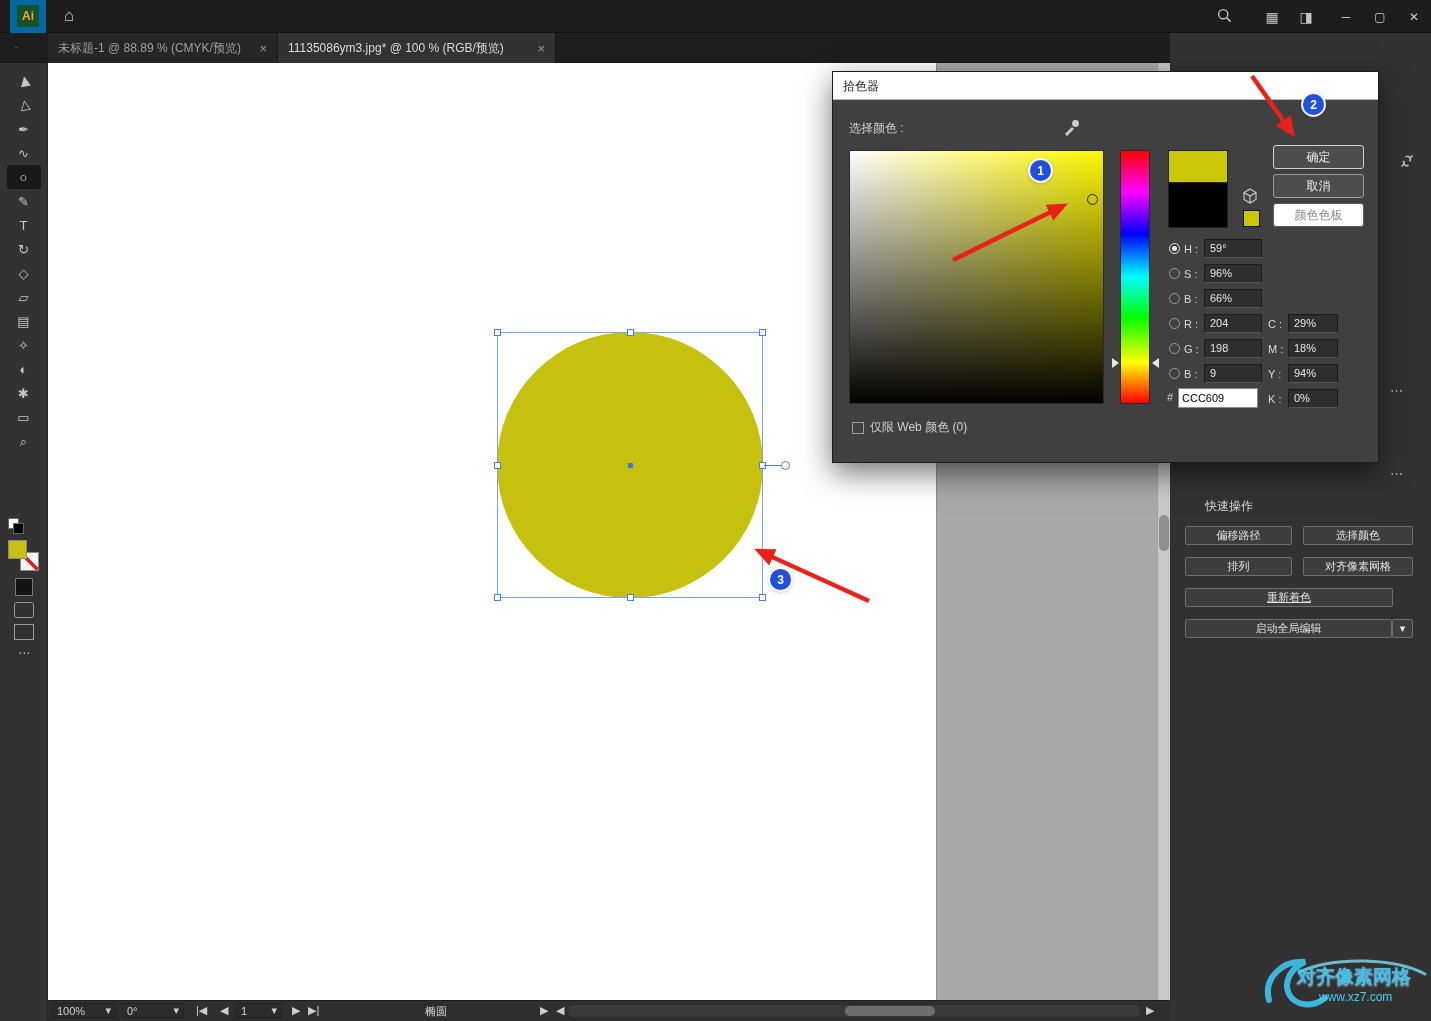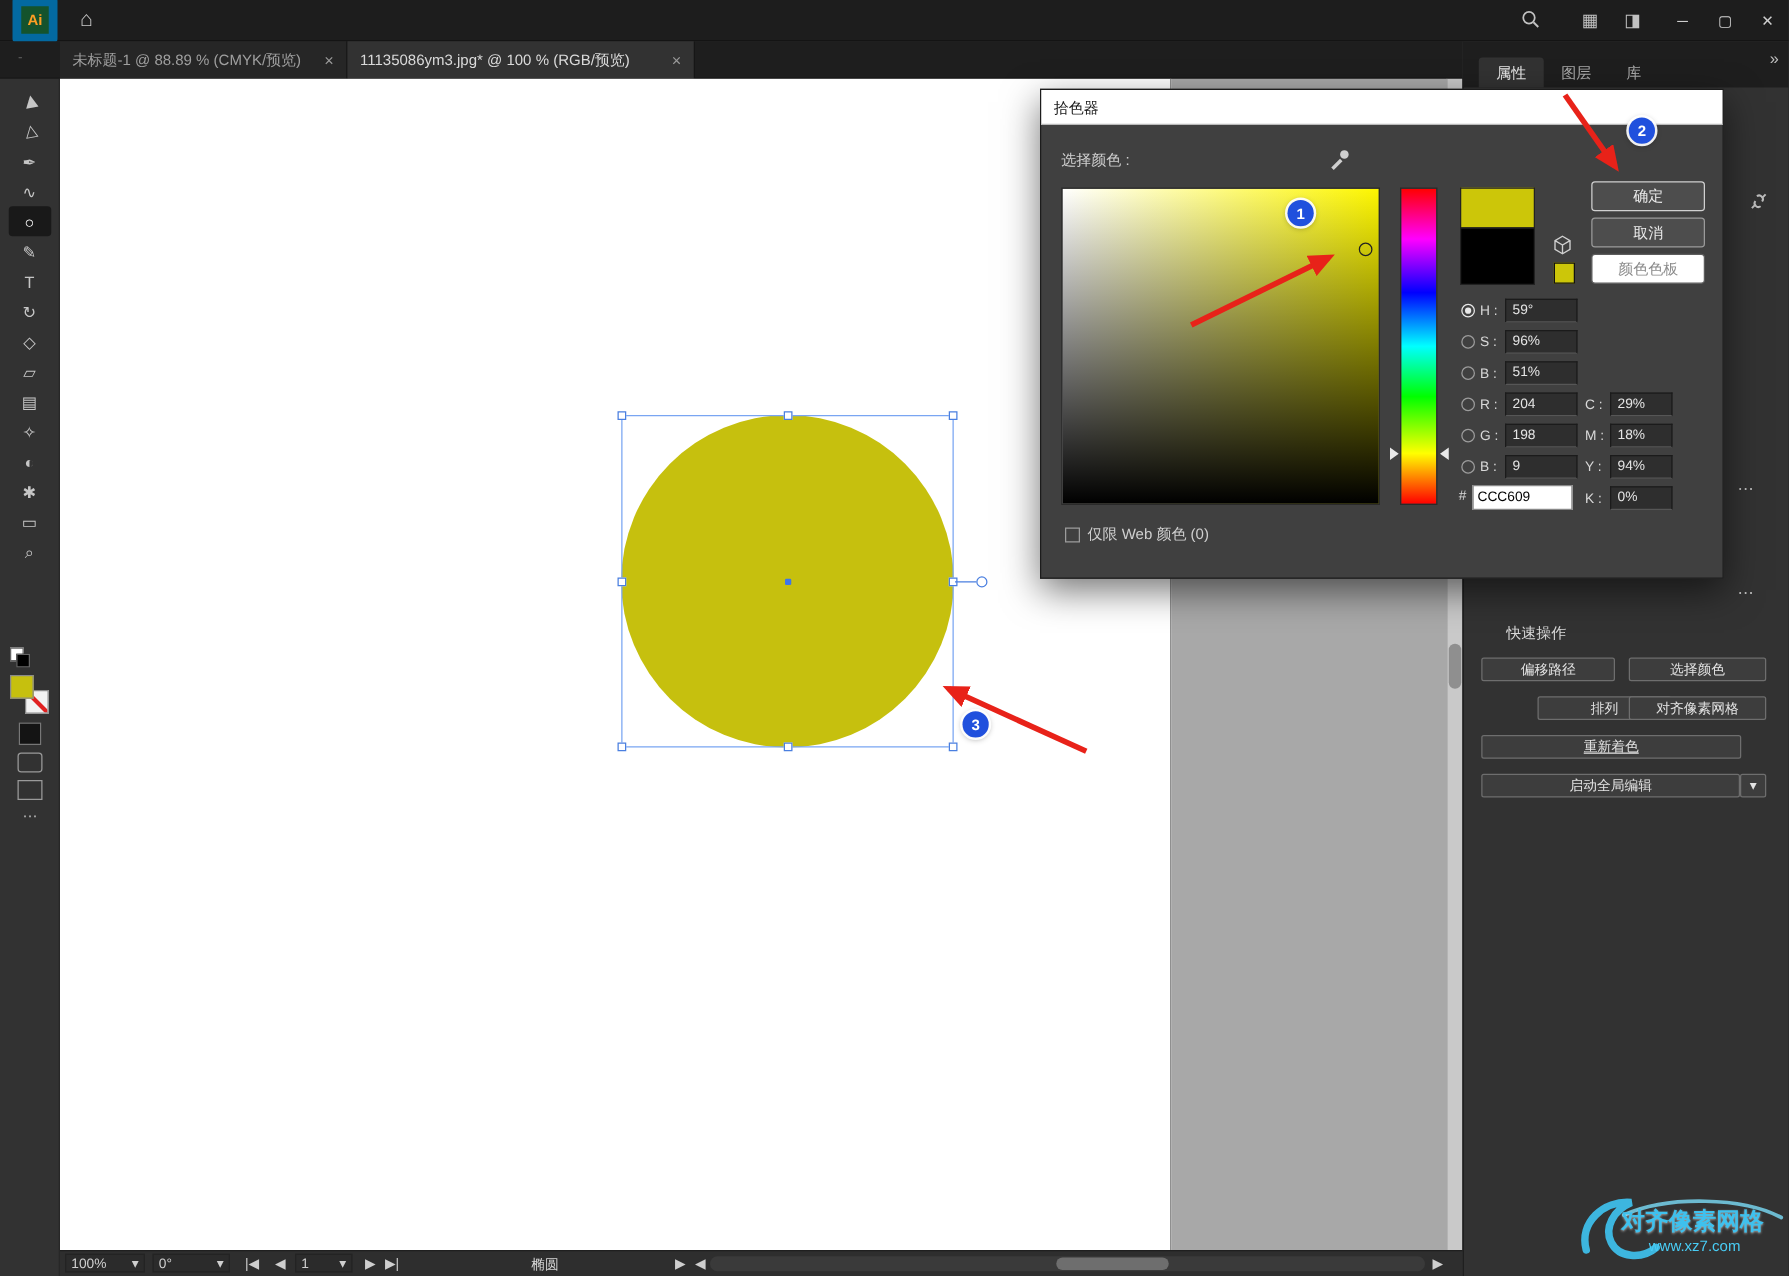--- a/index.html
+++ b/index.html
@@ -231,42 +231,34 @@
       <div class="h" style="left:261px;top:261px;"></div>
       <div class="centerpt"></div>
       <div class="sideline"></div>
       <div class="sidecirc"></div>
     </div>
     <div class="vscroll">
       <div class="vthumb"></div>
     </div>
   </div>
 
-  <div class="rpanel">
-    <div class="ptabs">
-      <div class="ptab active">属性</div>
-      <div class="ptab">图层</div>
-      <div class="ptab">库</div>
-      <div class="pcollapse">»</div>
-    </div>
-  </div>
 
   <div class="sliver-ic" style="left:1398px;top:152px;">
     <svg width="18" height="18" viewBox="0 0 18 18">
         <path d="M6.5 11.5 L3.5 14.5 M11.5 6.5 L14.5 3.5" stroke="#bdbdbd" stroke-width="1.6" fill="none"></path>
         <path d="M7.5 5 a3 3 0 0 1 4.2 4.2 M10.5 13 a3 3 0 0 1-4.2-4.2" stroke="#bdbdbd" stroke-width="1.6" fill="none"></path>
       </svg>
   </div>
   <div class="sliver-ic" style="left:1390px;top:383px;">⋯</div>
   <div class="sliver-ic" style="left:1390px;top:466px;">⋯</div>
 
   <div class="qa-title">快速操作</div>
   <div class="qa-btn" style="left:1185px;top:526px;width:107px;">偏移路径</div>
   <div class="qa-btn" style="left:1303px;top:526px;width:110px;">选择颜色</div>
-  <div class="qa-btn" style="left:1230px;top:557px;width:107px;">排列</div>
+  <div class="qa-btn" style="left:1185px;top:557px;width:107px;">排列</div>
   <div class="qa-btn" style="left:1303px;top:557px;width:110px;">对齐像素网格</div>
   <div class="qa-btn" style="left:1185px;top:588px;width:208px;text-decoration:underline;">重新着色</div>
   <div class="qa-btn" style="left:1185px;top:619px;width:207px;">启动全局编辑</div>
   <div class="qa-btn" style="left:1392px;top:619px;width:21px;">▾</div>
 
   <div class="dialog">
     <div class="dlg-title">拾色器</div>
     <div class="dlg-label">选择颜色 :</div>
     <div style="position:absolute;left:230px;top:46px;">
       <svg width="18" height="18" viewBox="0 0 18 18">
@@ -298,21 +290,21 @@
       <span class="cpfield">59°</span>
     </div>
     <div class="crow" style="left:336px;top:192px;">
       <span class="radio"></span>
       <span class="clabel">S :</span>
       <span class="cpfield">96%</span>
     </div>
     <div class="crow" style="left:336px;top:217px;">
       <span class="radio"></span>
       <span class="clabel">B :</span>
-      <span class="cpfield">51%</span>
+      <span class="cpfield">66%</span>
     </div>
     <div class="crow" style="left:336px;top:242px;">
       <span class="radio"></span>
       <span class="clabel">R :</span>
       <span class="cpfield">204</span>
     </div>
     <div class="crow" style="left:336px;top:267px;">
       <span class="radio"></span>
       <span class="clabel">G :</span>
       <span class="cpfield">198</span>

